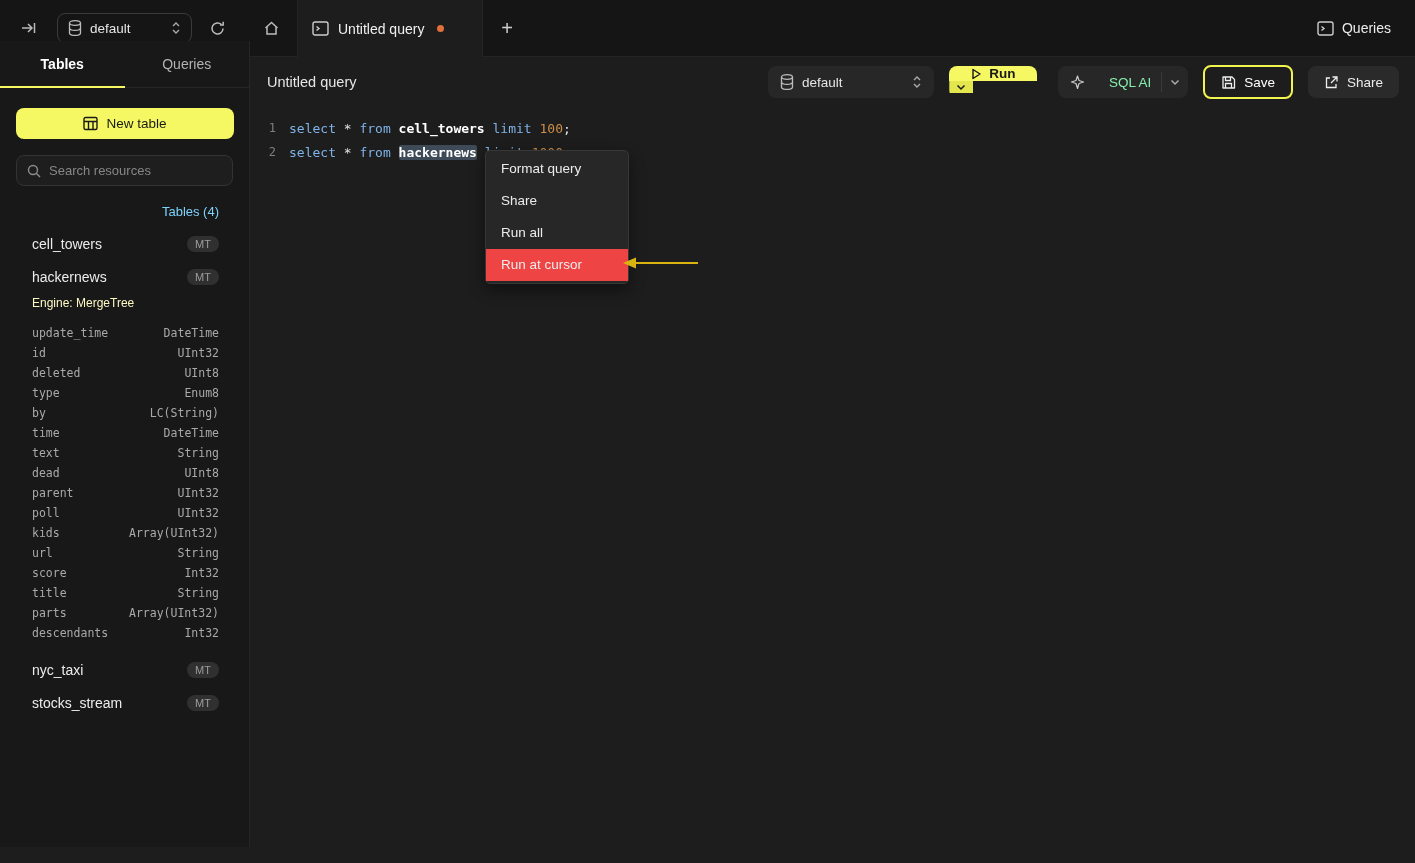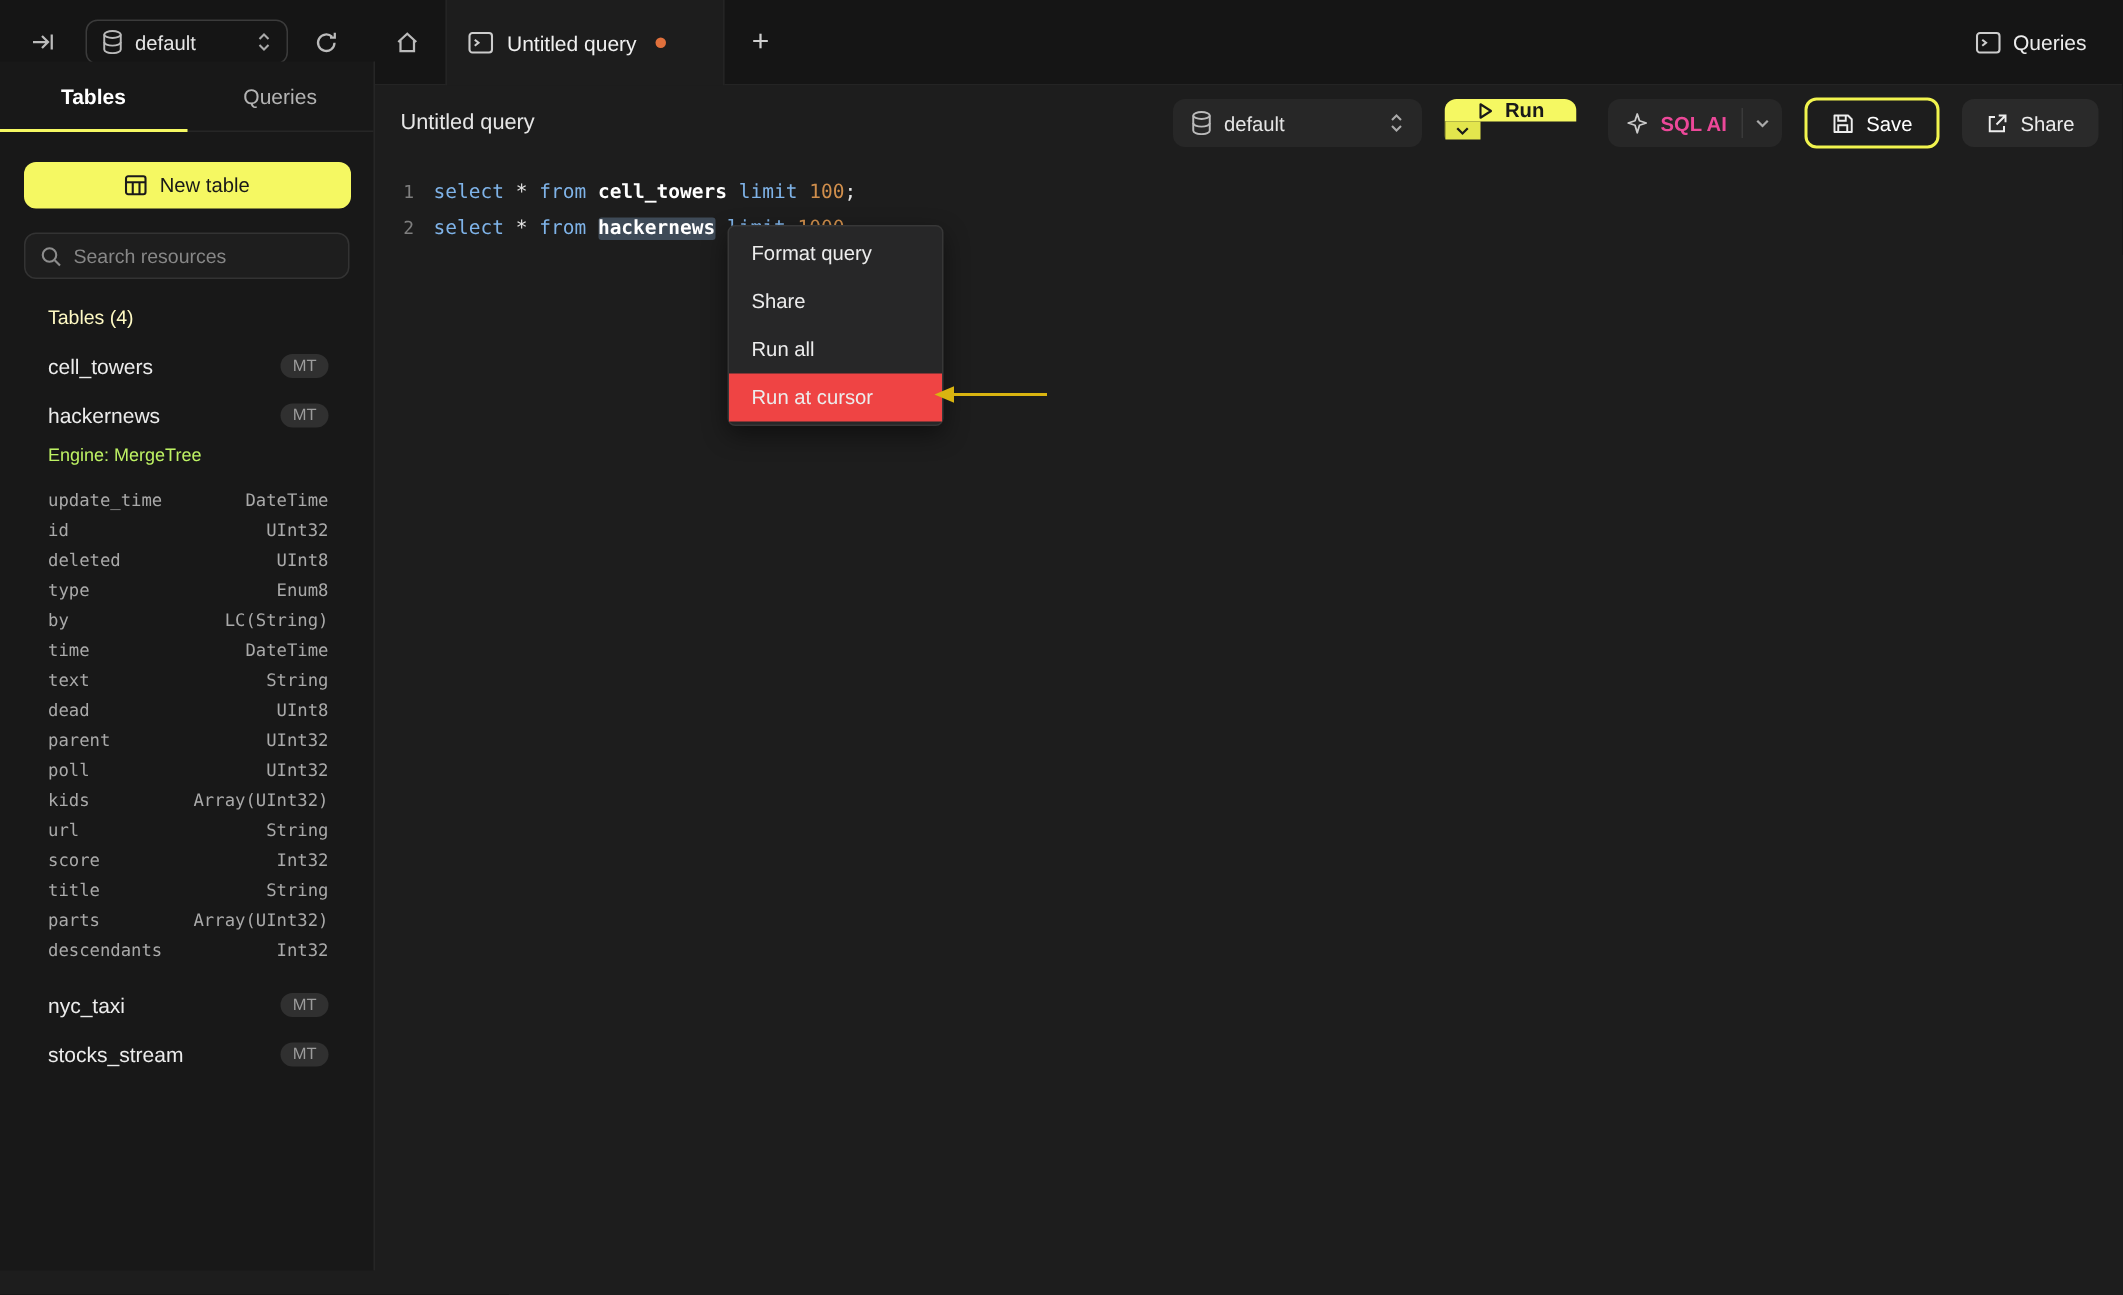--- a/index.html
+++ b/index.html
@@ -24,42 +24,42 @@
   
   .sidebar { position: absolute; left: 0; top: 41px; width: 250px; height: 806px; background: #181818; border-right: 1px solid #262626; }
   .s-tabs { height: 47px; display: flex; border-bottom: 1px solid #262626; }
   .s-tab { flex: 1; display: flex; align-items: center; justify-content: center; font-size: 14px; color: #b3b3b3; position: relative; cursor: pointer; }
   .s-tab.active { color: #ffffff; font-weight: 700; }
   .s-tab.active::after { content: ""; position: absolute; left: 0; right: 0; bottom: -1px; height: 2px; background: #f5f862; }
   .new-table-btn { margin: 20px 16px 0; height: 31px; width: 218px; background: #f5f862; border: none; border-radius: 8px; color: #191919; font-size: 13.5px; font-weight: 500; display: flex; align-items: center; justify-content: center; gap: 8px; cursor: pointer; font-family: inherit; }
   .search-box { margin: 16px 16px 0; height: 31px; background: #1e1e1e; border: 1px solid #333333; border-radius: 8px; display: flex; align-items: center; gap: 8px; padding: 0 10px; }
   .search-box input { flex: 1; background: transparent; border: none; outline: none; color: #dddddd; font-size: 13px; font-family: inherit; }
   .search-box input::placeholder { color: #878787; }
-  .section-title { margin: 18px 30px 0 32px; font-size: 13px; color: #fef9c3; }
+  .section-title { margin: 18px 30px 0 32px; font-size: 13px; color: #7dd3fc; text-align: right; }
   .table-list { margin-top: 8px; }
   .table-row { height: 33px; display: flex; align-items: center; padding: 0 30px 0 32px; cursor: pointer; }
   .table-row .name { font-size: 14px; color: #ececec; font-weight: 500; }
   .badge { margin-left: auto; background: #303030; color: #9c9c9c; font-size: 11px; padding: 2px 8px; border-radius: 9px; }
-  .engine-line { padding: 3px 0 5px 32px; font-size: 12px; color: #bef264; }
+  .engine-line { padding: 3px 0 5px 32px; font-size: 12px; color: #fef9c3; }
   .columns { padding: 8px 30px 10px 32px; }
   .col-row { height: 20px; display: flex; align-items: center; justify-content: space-between; font-family: "DejaVu Sans Mono", "Liberation Mono", monospace; font-size: 11.5px; color: #a9a9a9; }
 
   
   .main { position: absolute; left: 250px; top: 57px; width: 1165px; height: 806px; background: #1d1d1d; }
   .main-header { height: 50px; display: flex; align-items: center; padding: 0 16px 0 17px; }
   .q-title { font-size: 14.5px; color: #e6e6e6; }
   .hdr-controls { margin-left: auto; display: flex; align-items: center; gap: 15px; }
   .hdr-select { width: 166px; height: 32px; background: #272727; border-radius: 8px; display: flex; align-items: center; gap: 8px; padding: 0 12px; cursor: pointer; }
   .hdr-select .lbl { font-size: 13.5px; color: #e5e5e5; }
   .hdr-select .chev { margin-left: auto; display: flex; }
   .run-btn { height: 32px; border-radius: 8px; overflow: hidden; display: flex; cursor: pointer; flex-direction: column; }
   .run-main { width: 88px; background: #f5f862; color: #191919; display: flex; align-items: center; justify-content: center; gap: 7px; font-size: 13.5px; font-weight: 600; }
   .run-chevron { width: 24px; background: #e3e64d; display: flex; align-items: center; justify-content: center; border-left: 1px solid rgba(0,0,0,0.25); }
   .sqlai-btn { height: 32px; background: #272727; border-radius: 8px; display: flex; align-items: stretch; margin-left: 6px; cursor: pointer; }
-  .sqlai-main { display: flex; align-items: center; gap: 8px; padding: 0 10px 0 12px; font-size: 13.5px; color: #ec4899; font-weight: bold; }
+  .sqlai-main { display: flex; align-items: center; gap: 24px; padding: 0 10px 0 12px; font-size: 13.5px; color: #86efac; }
   .sqlai-div { width: 1px; background: #3a3a3a; margin: 6px 0; }
   .sqlai-chevron { width: 26px; display: flex; align-items: center; justify-content: center; }
   .save-btn { height: 34px; background: transparent; border: 2px solid #f1f44e; border-radius: 8px; display: flex; align-items: center; gap: 8px; padding: 0 16px; color: #ffffff; font-size: 13.5px; font-weight: 500; cursor: pointer; font-family: inherit; }
   .share-btn { height: 32px; background: #2a2a2a; border: none; border-radius: 8px; display: flex; align-items: center; gap: 8px; padding: 0 16px; color: #ececec; font-size: 13.5px; cursor: pointer; font-family: inherit; }
 
   
   .editor { padding-top: 9px; }
   .code-line { display: flex; align-items: center; height: 24px; font-family: "DejaVu Sans Mono", "Liberation Mono", monospace; font-size: 13px; }
   .ln { width: 26px; text-align: right; margin-right: 13px; color: #7e7e7e; font-size: 12px; }
   .tk { white-space: pre; }

